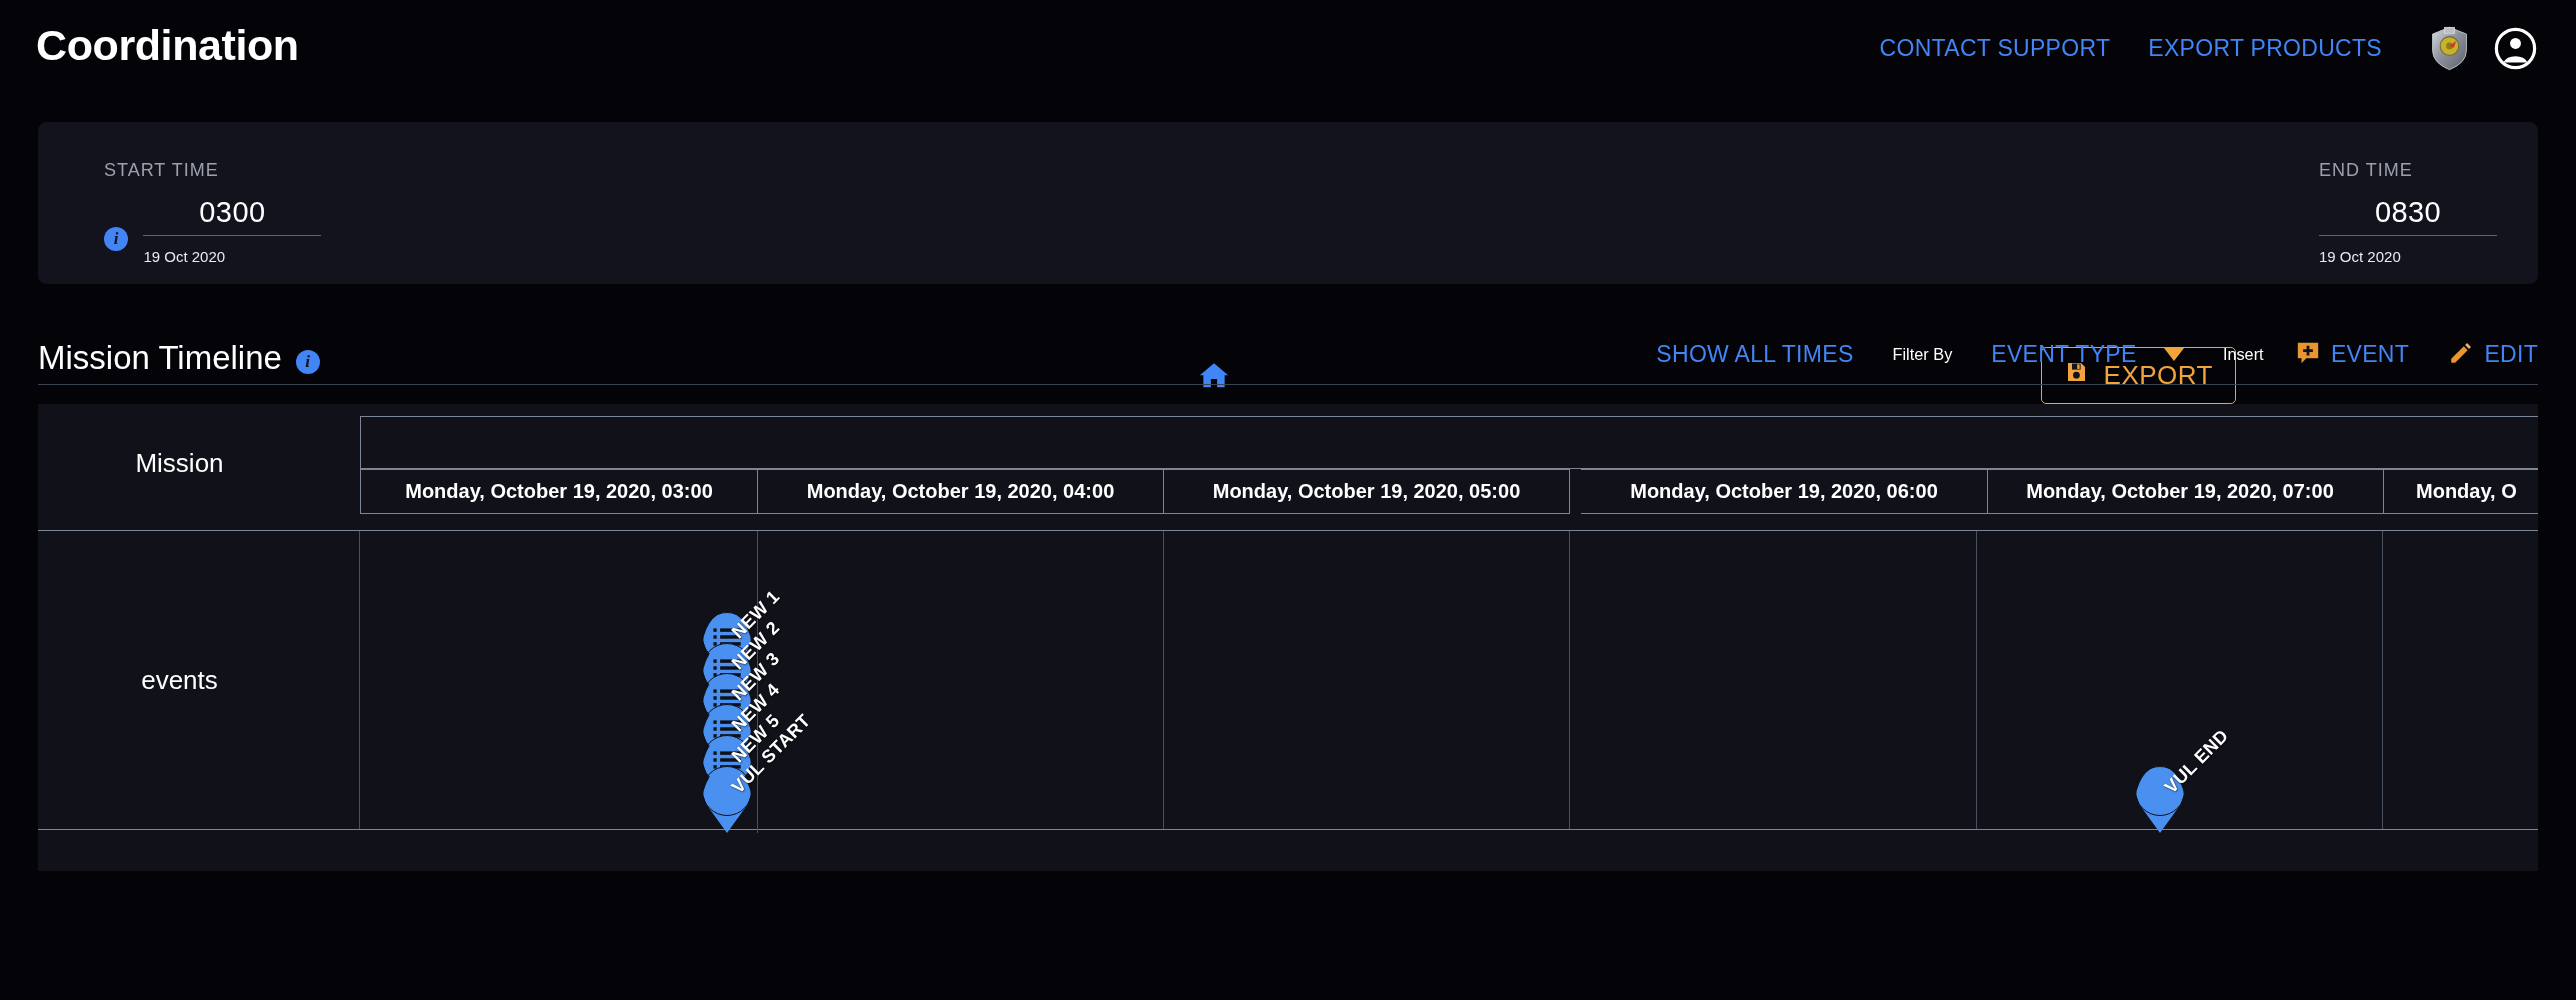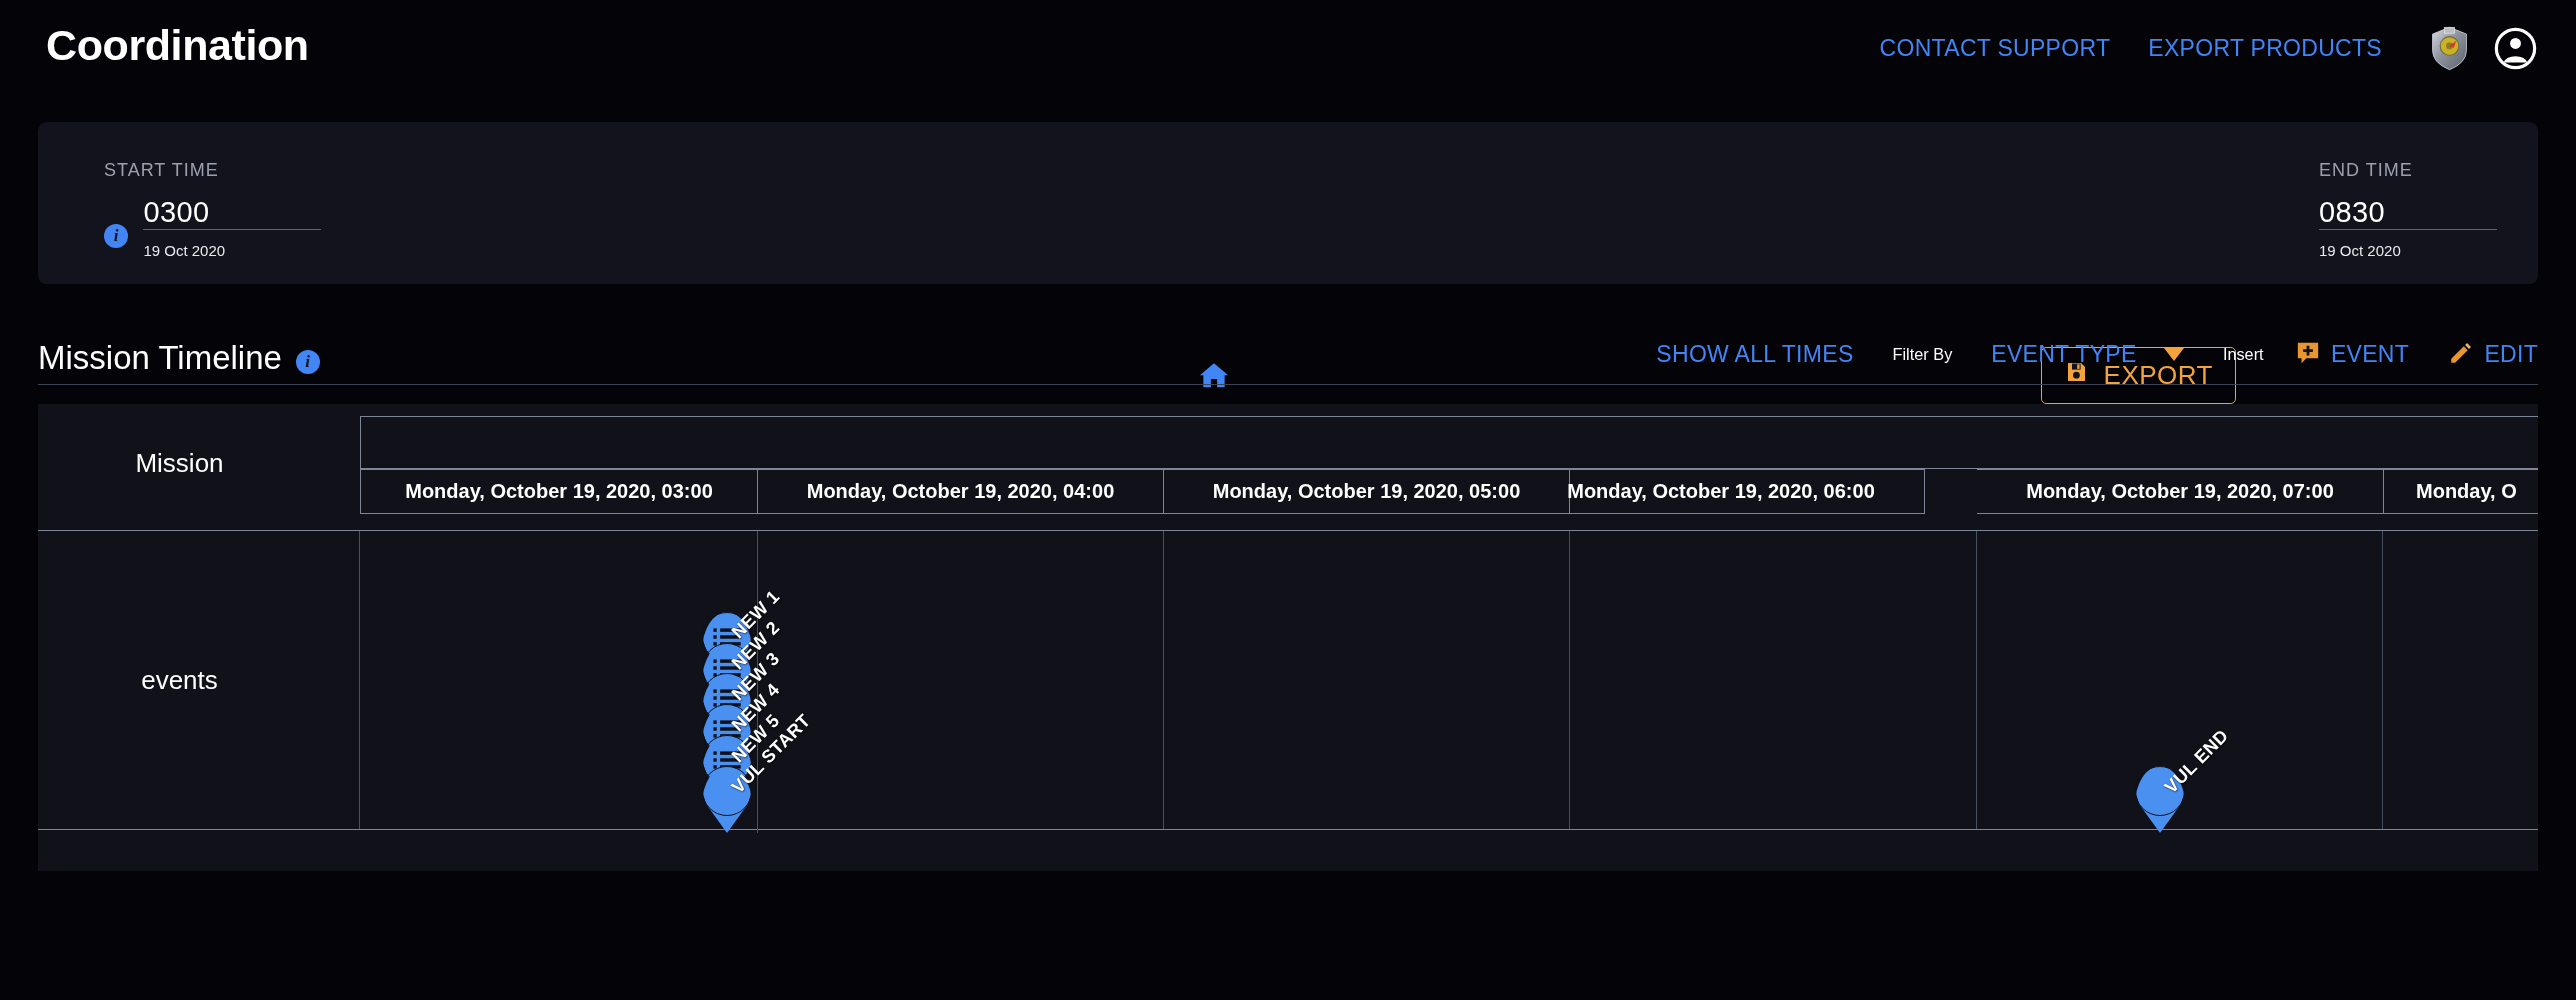--- a/index.html
+++ b/index.html
@@ -15,21 +15,21 @@
     color: #ffffff;
     -webkit-font-smoothing: antialiased;
   }
 
   
   .app-header {
     position: relative;
     height: 96px;
     display: flex;
     align-items: center;
-    padding: 0 38px 0 46px;
+    padding: 0 38px 0 36px;
     box-sizing: border-box;
   }
   .app-title {
     font-size: 43px;
     font-weight: bold;
     letter-spacing: -0.4px;
     color: #ffffff;
     line-height: 1;
     margin-top: -5.1px;
   }
@@ -104,21 +104,22 @@
     align-items: center;
     justify-content: center;
     flex: 0 0 auto;
     cursor: pointer;
     margin-top: 17px;
   }
   .time-box { width: 178px; }
   .time-value {
     font-size: 29px;
     color: #ffffff;
-    padding-bottom: 0;
+    text-align: center;
+    padding-bottom: 6px;
     border-bottom: 1.7px solid #5a6474;
     letter-spacing: 0.4px;
     cursor: text;
   }
   .time-date {
     font-size: 15px;
     color: #e8eaed;
     text-align: left;
     margin-top: 12px;
   }
@@ -456,21 +457,21 @@
 
     <div class="row-label events">events</div>
     <div class="row-label mission">Mission</div>
 
     <div class="header-band"></div>
 
     <div class="header-cells">
       <div class="hdr-cell" style="left:0px;width:398px;">Monday, October 19, 2020, 03:00</div>
       <div class="hdr-cell" style="left:398px;width:406px;">Monday, October 19, 2020, 04:00</div>
       <div class="hdr-cell" style="left:804px;width:406px;">Monday, October 19, 2020, 05:00</div>
-      <div class="hdr-cell" style="left:1158px;width:407px;">Monday, October 19, 2020, 06:00</div>
+      <div class="hdr-cell" style="left:1221px;width:407px;">Monday, October 19, 2020, 06:00</div>
       <div class="hdr-cell" style="left:1617px;width:407px;">Monday, October 19, 2020, 07:00</div>
       <div class="hdr-cell" style="left:2023px;width:223px;justify-content:flex-start;padding-left:33px;">Monday, O</div>
     </div>
 
     <div class="body-area">
       <div class="v-line" style="left:321px;"></div>
       <div class="v-line" style="left:719px;"></div>
       <div class="v-line" style="left:1125px;"></div>
       <div class="v-line" style="left:1531px;"></div>
       <div class="v-line" style="left:1938px;"></div>

